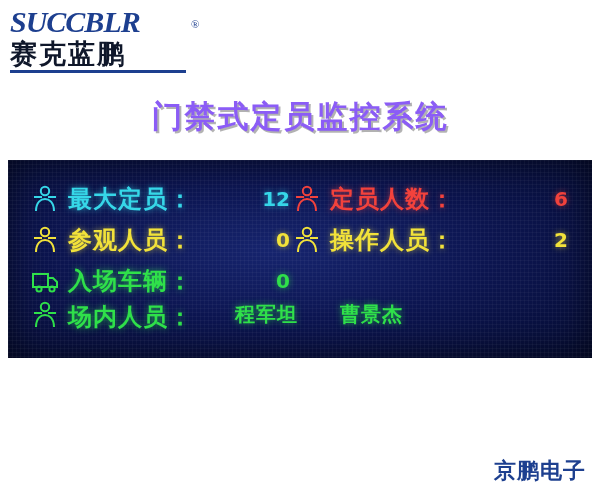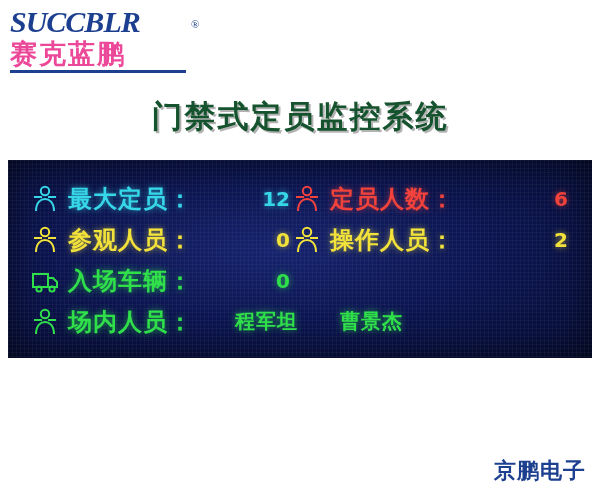--- a/index.html
+++ b/index.html
@@ -40,21 +40,21 @@
     left: 181px;
     font-size: 11px;
     font-style: normal;
     font-weight: normal;
     color: #1d3f8f;
   }
   .logo-cn {
     font-family: "DejaVu Sans", sans-serif;
     font-weight: bold;
     font-size: 27px;
-    color: #ec4899;
+    color: #0f172a;
     letter-spacing: 2px;
     line-height: 30px;
     margin-top: 1px;
   }
   .logo-rule {
     width: 176px;
     height: 3px;
     background: #1d3f8f;
     margin-top: 1px;
   }
@@ -63,21 +63,21 @@
   .main-title {
     position: absolute;
     left: 0;
     top: 96px;
     width: 600px;
     text-align: center;
     font-family: "DejaVu Sans", sans-serif;
     font-weight: bold;
     font-size: 31px;
     letter-spacing: 2px;
-    color: #14532d;
+    color: #8b5cf6;
     text-shadow: 2px 2px 0 rgba(0,0,0,0.30);
   }
 
   
   .led-panel {
     position: absolute;
     left: 8px;
     top: 160px;
     width: 584px;
     height: 198px;
@@ -137,21 +137,20 @@
   }
   .c-cyan   { color: #36d7e8; text-shadow: 0 0 6px rgba(54,215,232,0.65); }
   .c-red    { color: #f2423c; text-shadow: 0 0 6px rgba(242,66,60,0.6); }
   .c-yellow { color: #f2e23a; text-shadow: 0 0 6px rgba(242,226,58,0.6); }
   .c-green  { color: #2fe04a; text-shadow: 0 0 7px rgba(47,224,74,0.65); }
 
   
   .names-row {
     grid-column: 1 / span 2;
     display: flex;
-    align-items: center;
     height: 41px;
   }
   .names-list {
     display: flex;
     gap: 42px;
     margin-left: 42px;
   }
   .name-item {
     font-family: "DejaVu Sans", sans-serif;
     font-size: 20px;

